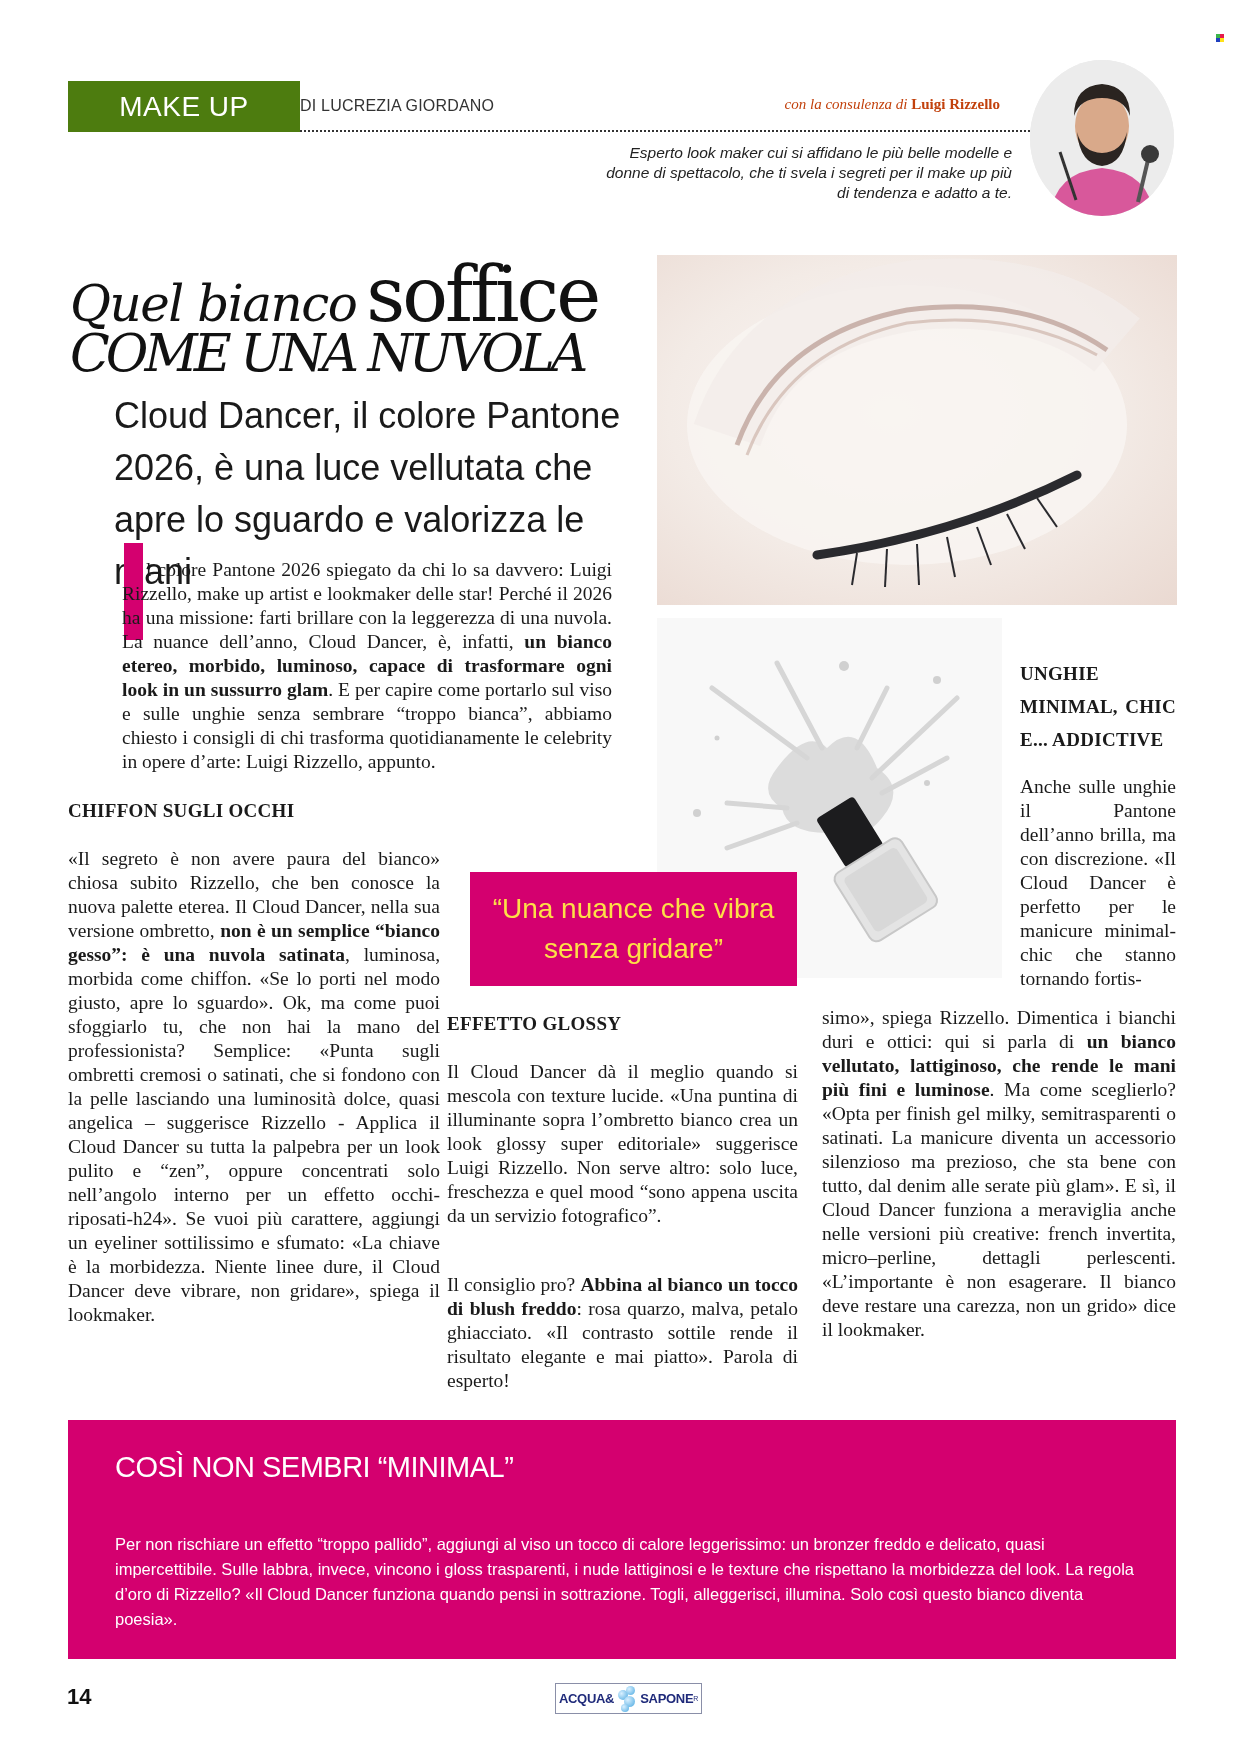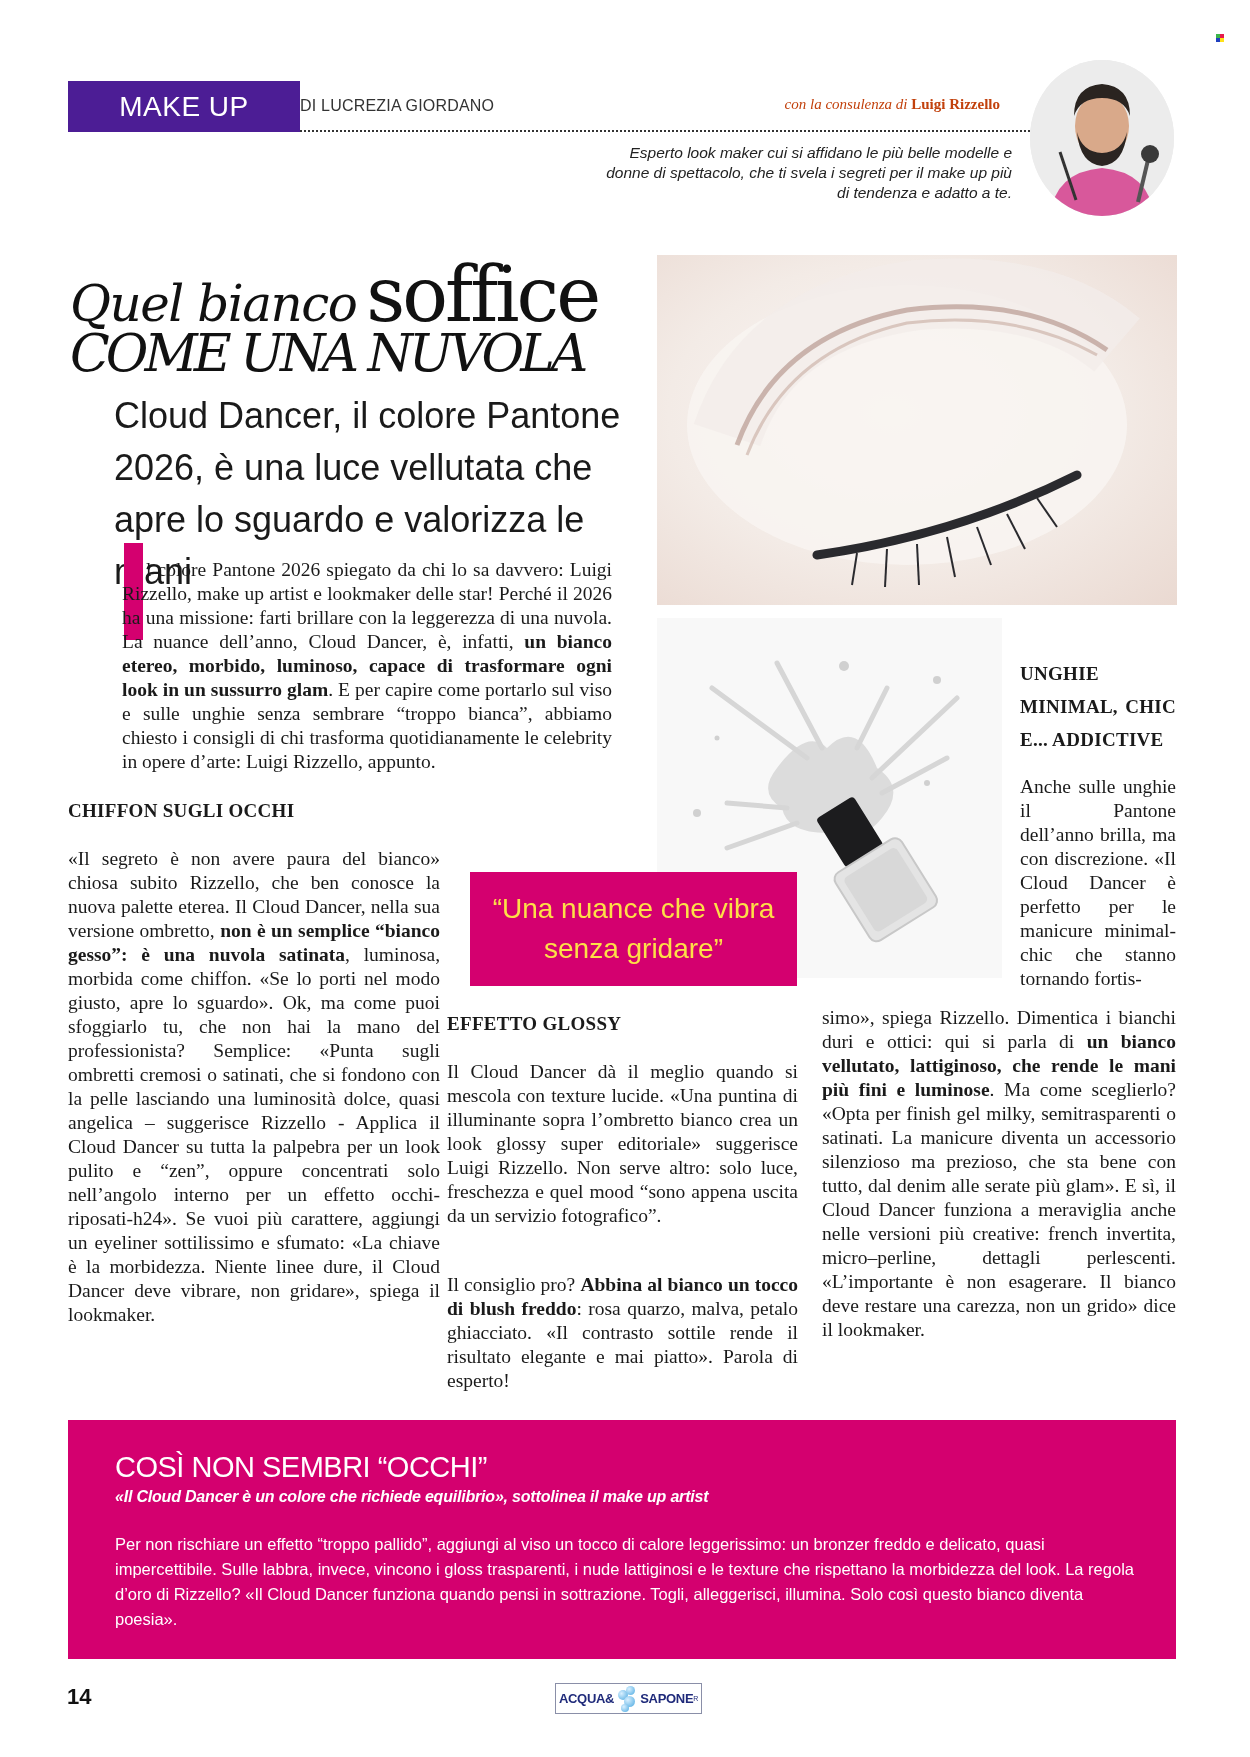--- a/index.html
+++ b/index.html
@@ -2,21 +2,21 @@
 <html><head>
 <meta charset="utf-8">
 <style>
   * { box-sizing: border-box; margin: 0; padding: 0; }
   html, body { width: 1250px; height: 1757px; background: #ffffff; overflow: hidden; }
   body { position: relative; font-family: "DejaVu Serif", serif; color: #1a1a1a; }
 
   .abs { position: absolute; }
 
   
-  .section-tag { left: 68px; top: 81px; width: 232px; height: 51px; background: #4c1d95; color: #fff;
+  .section-tag { left: 68px; top: 81px; width: 232px; height: 51px; background: #4d7c0f; color: #fff;
     font-family: "Liberation Sans", sans-serif; font-size: 28px; letter-spacing: 0.5px;
     display: flex; align-items: center; justify-content: center; }
   .author { left: 300px; top: 97px; font-family: "Liberation Sans", sans-serif; font-size: 16px; color: #333; letter-spacing: 0.2px; }
   .dotline { left: 300px; top: 130px; width: 730px; height: 0; border-top: 2px dotted #333; }
   .consult { left: 640px; top: 96px; width: 360px; text-align: right; font-family: Liberation Serif, serif; font-size: 15px; color: #c2410c; }
   .consult i { font-style: italic; }
   .consult b { font-weight: bold; font-style: normal; }
   .expert-desc { left: 590px; top: 143px; width: 422px; text-align: right; font-family: "Liberation Sans", sans-serif; font-style: italic; font-size: 15.5px; line-height: 20px; color: #222; }
   .avatar { left: 1030px; top: 60px; width: 144px; height: 156px; border-radius: 50%; background: #ececec; overflow: hidden; }
   .corner-mark { left: 1216px; top: 34px; width: 8px; height: 8px; }
@@ -171,22 +171,21 @@
   <span>Il consiglio pro? </span><b>Abbina al bianco un tocco di blush freddo</b><span>: rosa quarzo, malva, petalo ghiacciato. «Il contrasto sottile rende il risultato elegante e mai piatto». Parola di esperto!</span>
 </div>
 
 <div class="abs sec-head col3-head">UNGHIE MINIMAL, CHIC E... ADDICTIVE</div>
 <div class="abs body-text col3-body">Anche sulle unghie il Pantone dell’anno brilla, ma con discrezione. «Il Cloud Dancer è perfetto per le manicure minimal-chic che stanno tornando fortis-</div>
 <div class="abs body-text col3-body2">
   <span>simo», spiega Rizzello. Dimentica i bianchi duri e ottici: qui si parla di </span><b>un bianco vellutato, lattiginoso, che rende le mani più fini e luminose</b><span>. Ma come sceglierlo? «Opta per finish gel milky, semitrasparenti o satinati. La manicure diventa un accessorio silenzioso ma prezioso, che sta bene con tutto, dal denim alle serate più glam». E sì, il Cloud Dancer funziona a meraviglia anche nelle versioni più creative: french invertita, micro–perline, dettagli perlescenti. «L’importante è non esagerare. Il bianco deve restare una carezza, non un grido» dice il lookmaker.</span>
 </div>
 
 <div class="abs box">
-  <div class="box-title">COSÌ NON SEMBRI “OCCHI”</div>
-  <div class="box-sub">«Il Cloud Dancer è un colore che richiede equilibrio», sottolinea il make up artist</div>
+  <div class="box-title">COSÌ NON SEMBRI “MINIMAL”</div>
   <div class="box-body">Per non rischiare un effetto “troppo pallido”, aggiungi al viso un tocco di calore leggerissimo: un bronzer freddo e delicato, quasi impercettibile. Sulle labbra, invece, vincono i gloss trasparenti, i nude lattiginosi e le texture che rispettano la morbidezza del look. La regola d’oro di Rizzello? «Il Cloud Dancer funziona quando pensi in sottrazione. Togli, alleggerisci, illumina. Solo così questo bianco diventa poesia».</div>
 </div>
 
 <div class="abs page-num">14</div>
 <div class="abs logo">
   <span>ACQUA&amp;</span>
   <span class="bubbles">
     <i style="left:2px;top:4px;width:10px;height:10px;"></i>
     <i style="left:10px;top:0;width:9px;height:9px;"></i>
     <i style="left:8px;top:10px;width:11px;height:11px;"></i>

